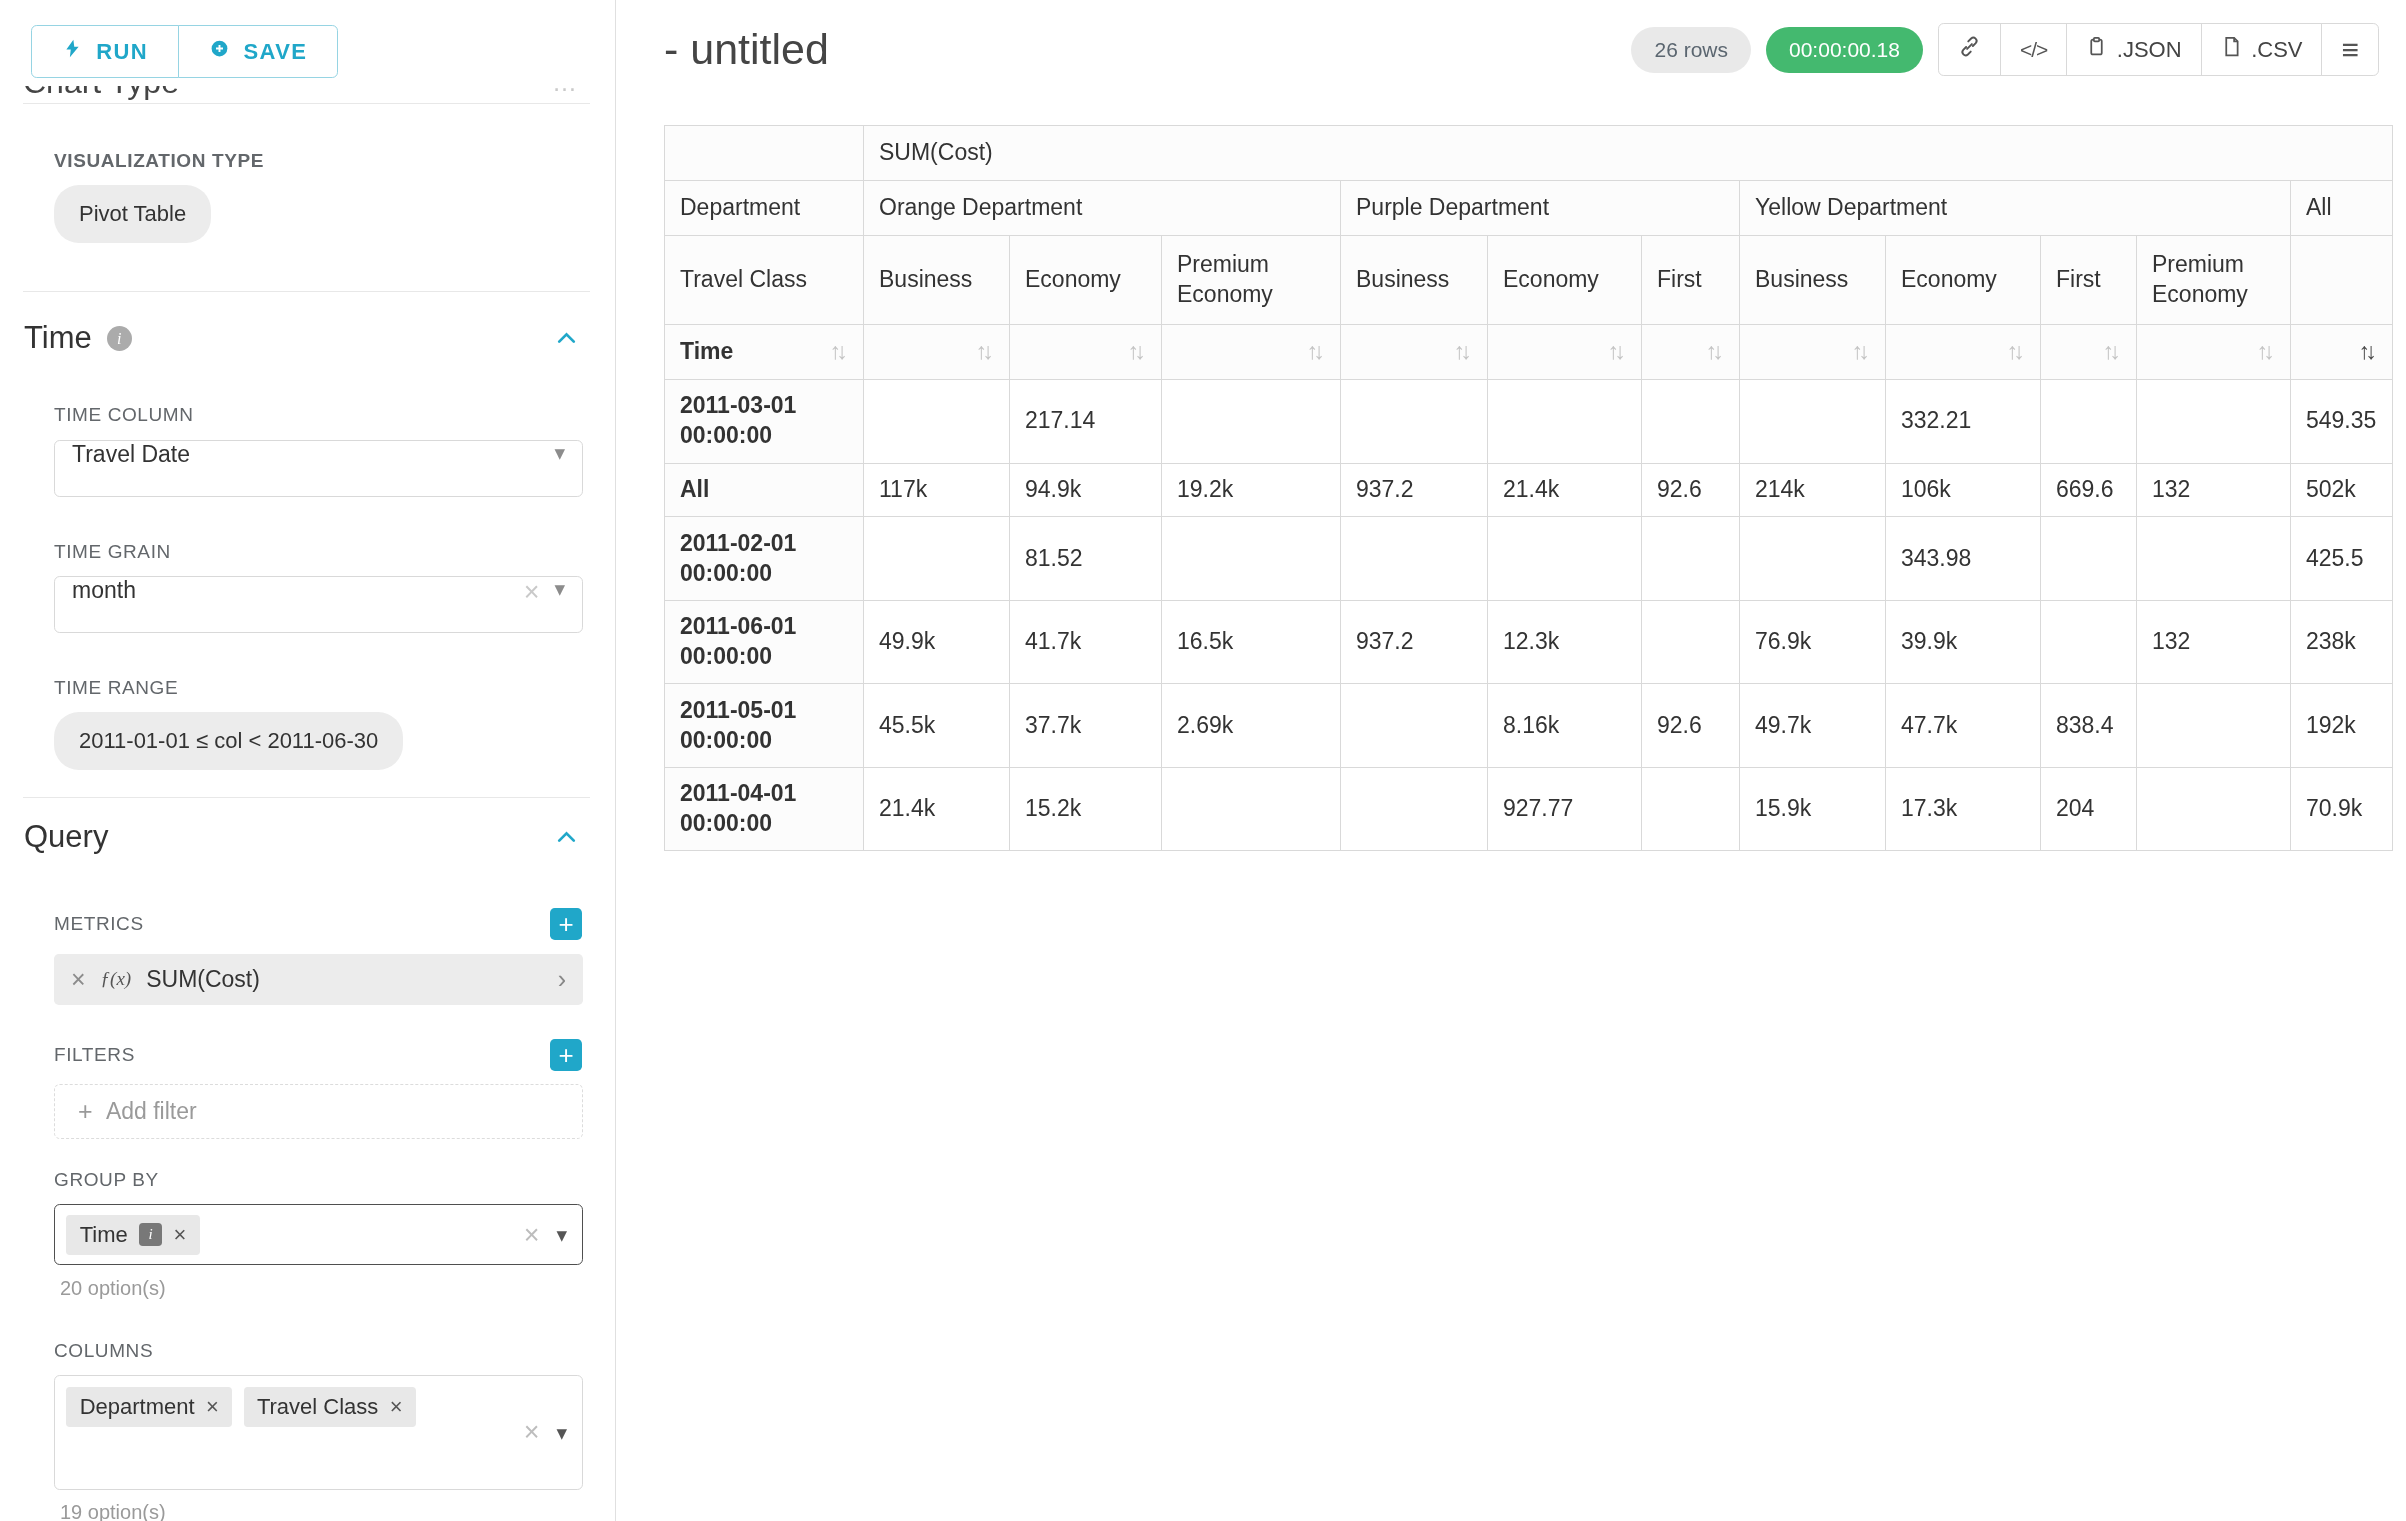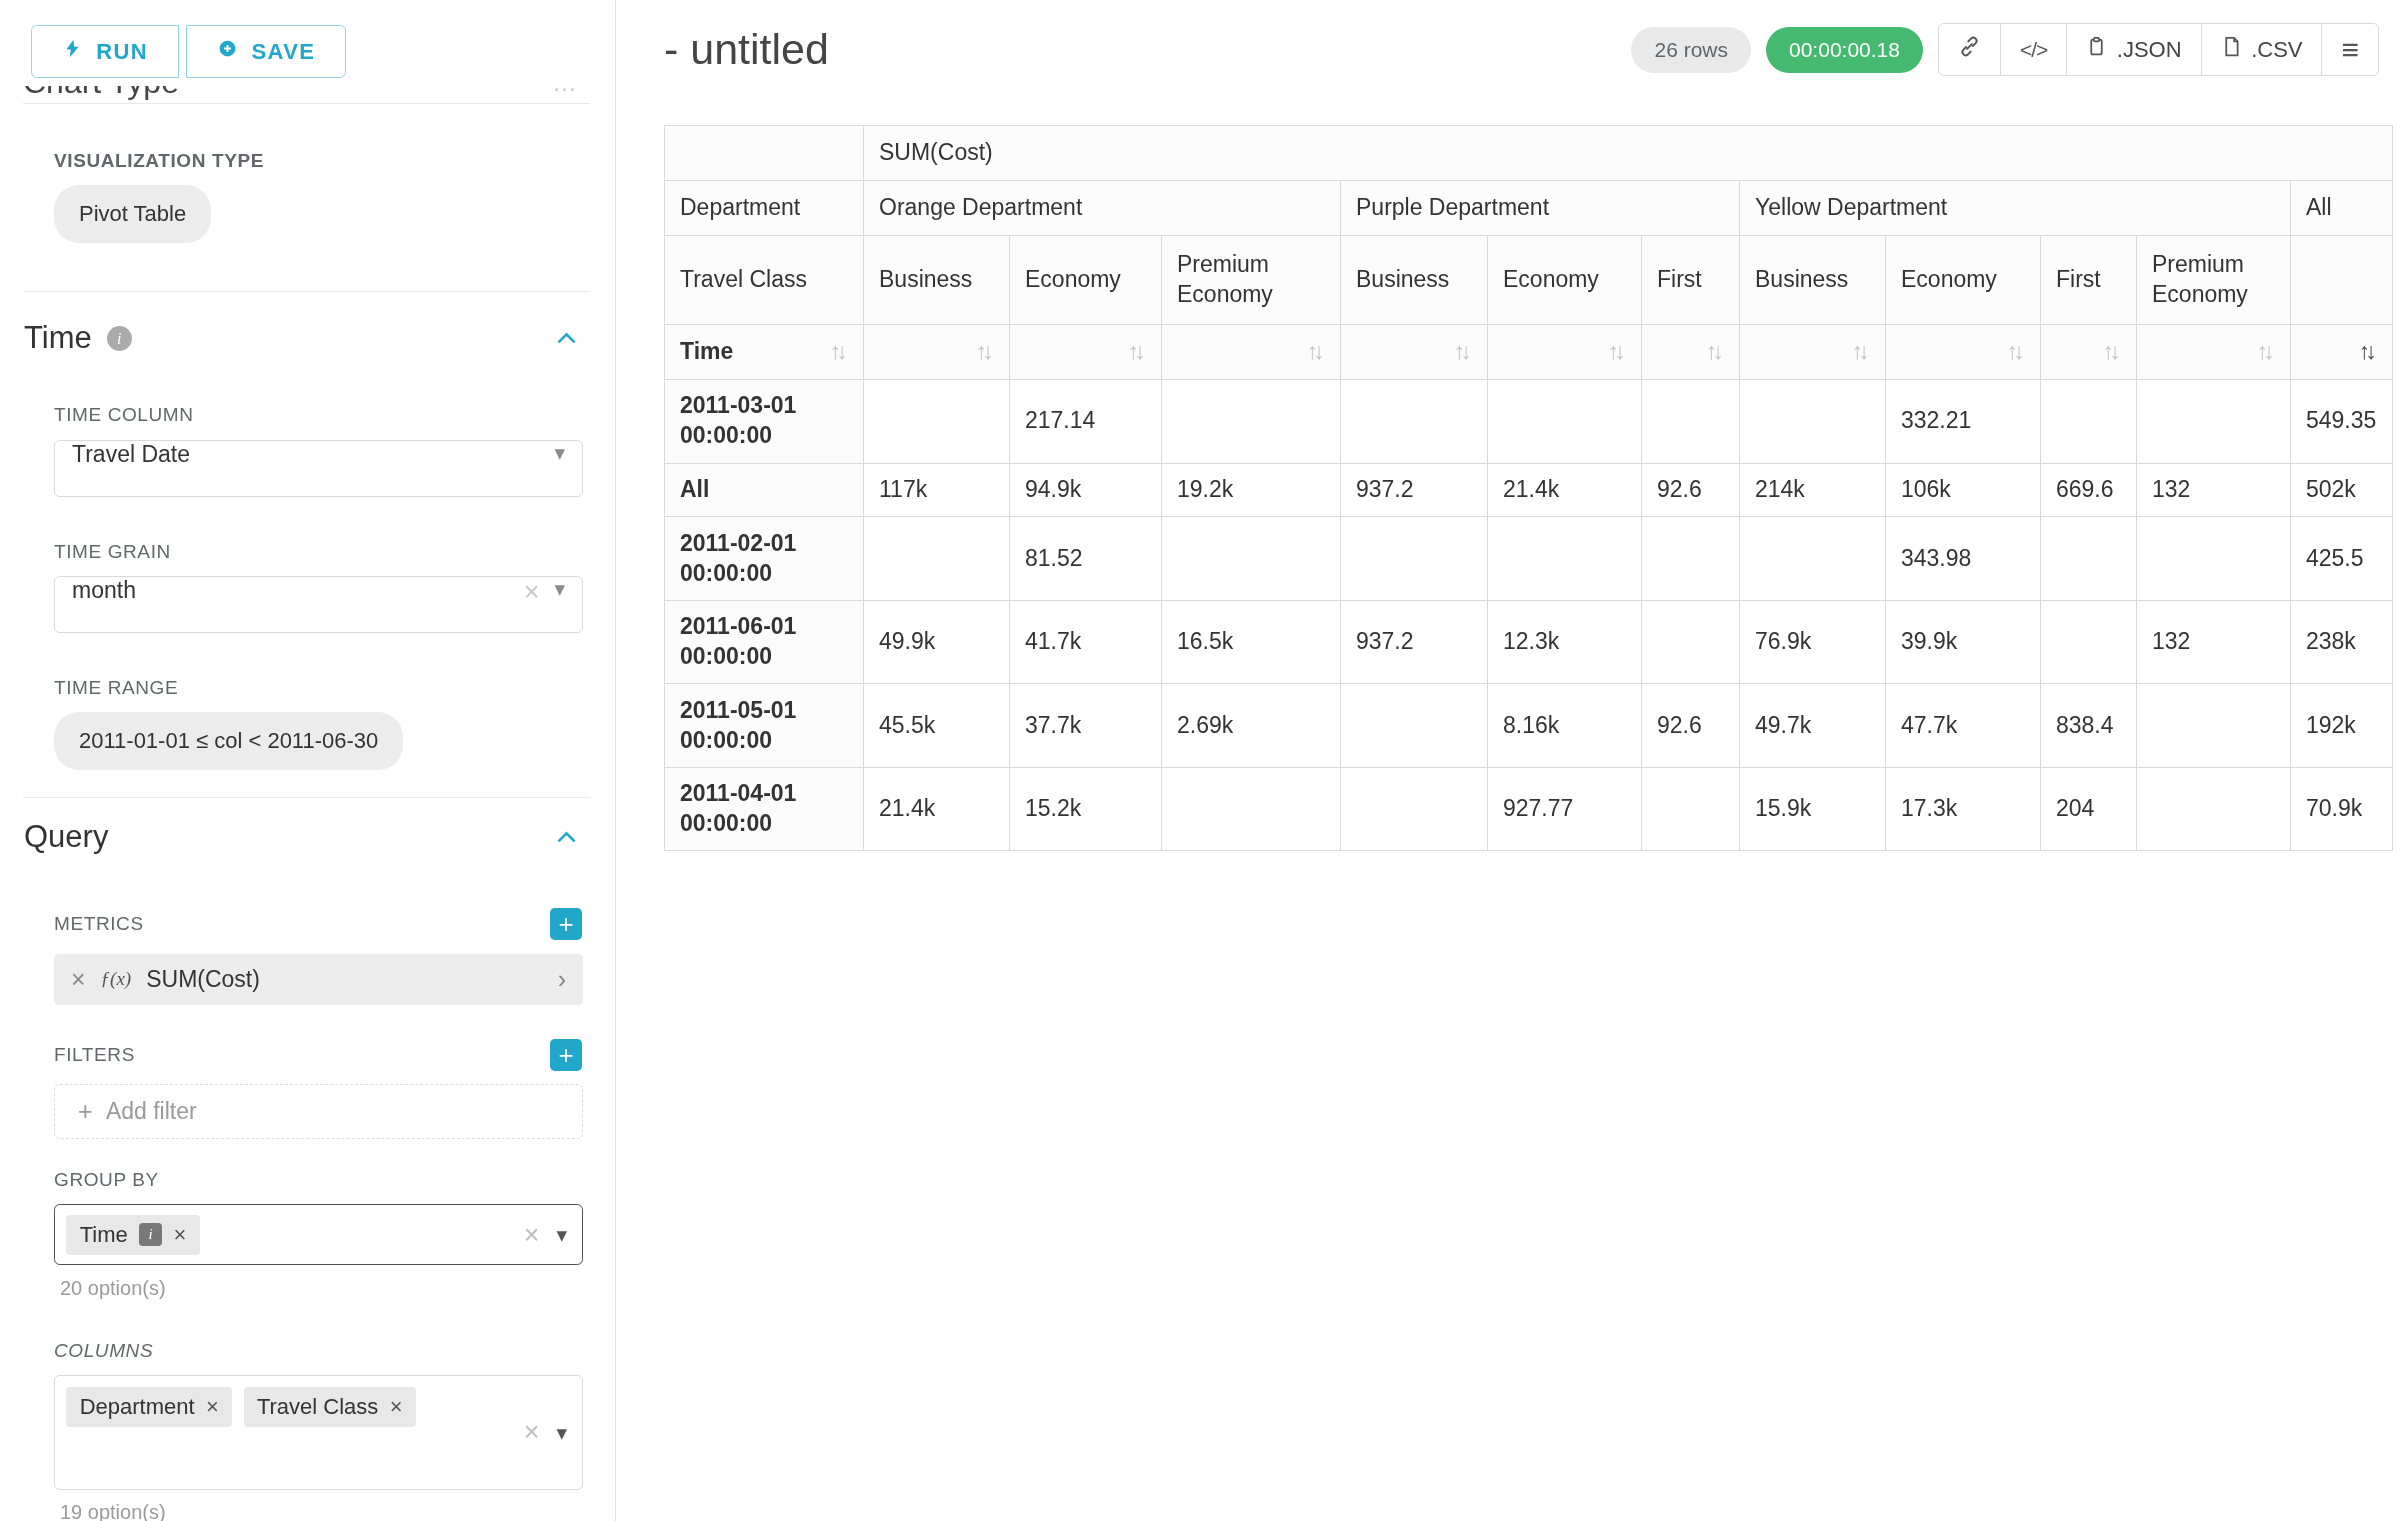--- a/index.html
+++ b/index.html
@@ -12,21 +12,21 @@
   .app { display: flex; width: 100%; height: 100%; }
 
   
   .sidebar {
     width: 616px; min-width: 616px; height: 100%;
     border-right: 1px solid #e0e0e0;
     position: relative; overflow: hidden; background: #fff;
   }
   .topbar {
     position: relative; z-index: 3; background: #fff;
-    padding: 25px 0 7.6px 31px; display: flex; gap: 8px;
+    padding: 25px 0 7.6px 31px; display: flex;
   }
   .btn-teal {
     height: 53px; border: 1px solid #96d4e3; background: #fff; color: #20a7c9;
     font-family: "Liberation Sans", sans-serif;
     font-size: 22px; font-weight: 700; letter-spacing: 1.4px;
     padding: 0 30px; display: flex; align-items: center; gap: 13.3px; cursor: pointer;
   }
   .btn-run { border-radius: 5.7px 0 0 5.7px; }
   .btn-save { border-radius: 0 5.7px 5.7px 0; margin-left: -1px; }
   .clipped-head {
@@ -118,21 +118,21 @@
   .ts-controls {
     position: absolute; right: 15px; top: 50%; transform: translateY(-50%);
     display: flex; align-items: center; gap: 17px;
   }
   .ts-controls .tsx { color: #bdbdbd; font-size: 27px; cursor: pointer; }
   .ts-controls .tscaret { color: #555; font-size: 21px; cursor: pointer; }
   .hint { font-size: 20px; color: #9a9a9a; margin: 11.4px 0 0 60px; }
 
   .mt48 { margin-top: 46px; font-weight: bold; } .mt46 { margin-top: 44px; } .mt50 { margin-top: 48px; }
   .mt36 { margin-top: 34px; } .mt32 { margin-top: 30px; } .mt28 { margin-top: 27px; }
-  .mt22 { margin-top: 21px; } .mt42 { margin-top: 40px; font-style: italic; } .mt56 { margin-top: 53px; }
+  .mt22 { margin-top: 21px; } .mt42 { margin-top: 40px; } .mt56 { margin-top: 53px; }
 
   
   .main { flex: 1; padding: 0 27px 0 48px; overflow: hidden; }
   .main-header { display: flex; align-items: center; margin-top: 23px; }
   .chart-title { font-size: 43px; color: #454545; font-weight: 400; cursor: text; }
   .header-right { margin-left: auto; display: flex; align-items: center; gap: 15px; }
   .badge {
     height: 46px; display: flex; align-items: center; padding: 0 23px;
     border-radius: 23px; font-size: 21px;
   }

